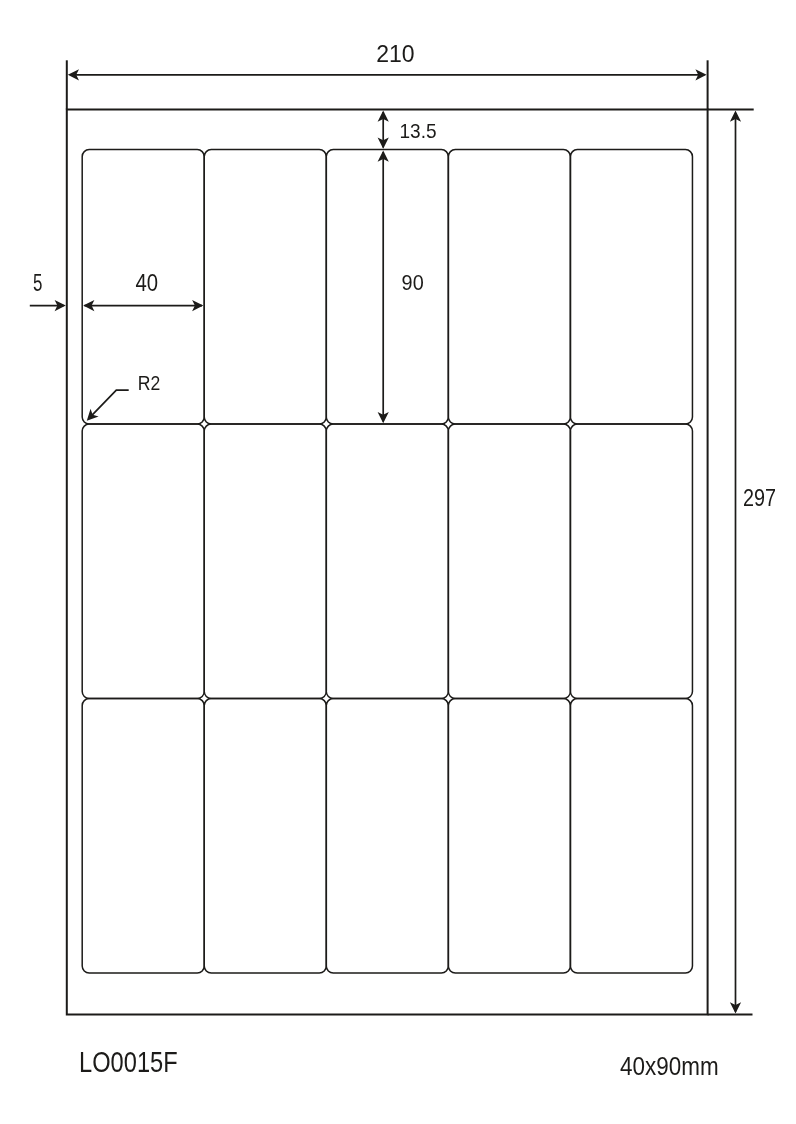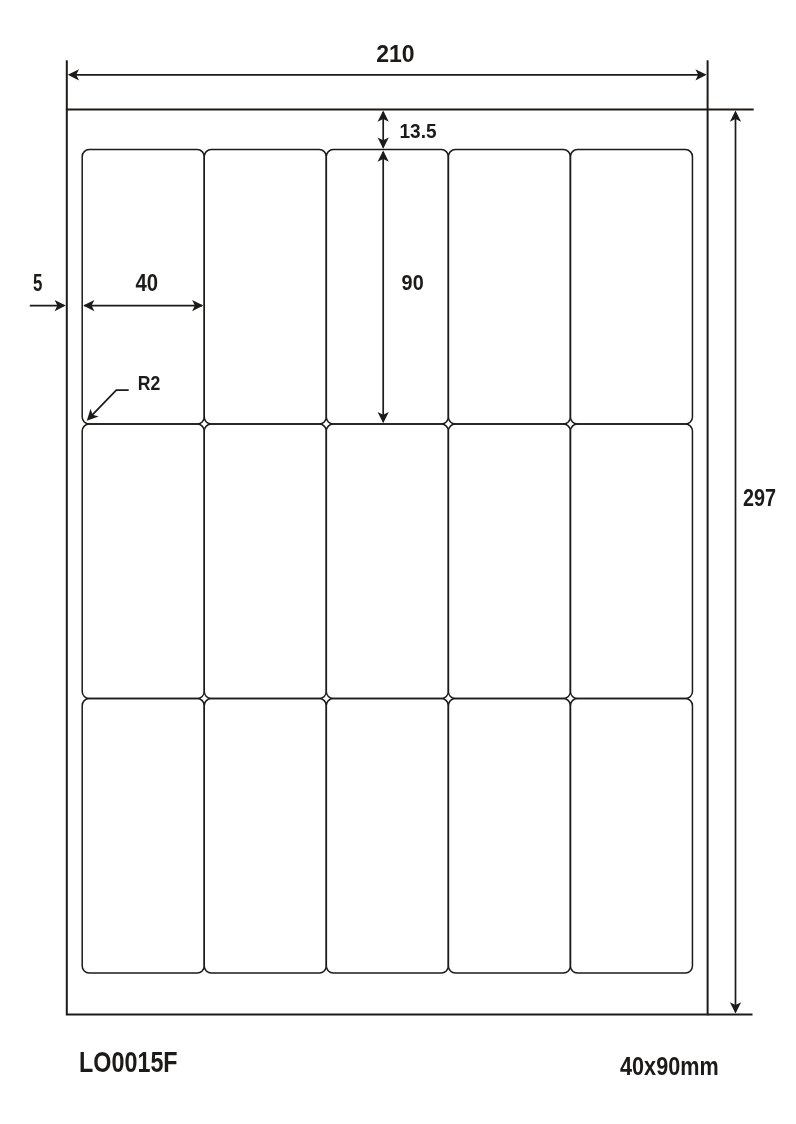--- a/index.html
+++ b/index.html
@@ -1,16 +1,16 @@
 <!DOCTYPE html>
 <html><head>
 <meta charset="utf-8">
 <style>
   html,body{margin:0;padding:0;background:#ffffff;}
-  .page{width:796px;height:1124px;position:relative;background:#ffffff;overflow:hidden;font-weight:bold;}
+  .page{width:796px;height:1124px;position:relative;background:#ffffff;overflow:hidden;}
   text{font-family:"Liberation Sans",sans-serif;fill:#1c1b19;}
 </style>
 </head>
 <body>
 <div class="page">
 <svg width="796" height="1124" viewBox="0 0 796 1124" xmlns="http://www.w3.org/2000/svg">
   <defs>
     <path id="arr" d="M0,0 L-11.2,-5.6 L-8.4,0 L-11.2,5.6 Z"></path>
   </defs>
 

